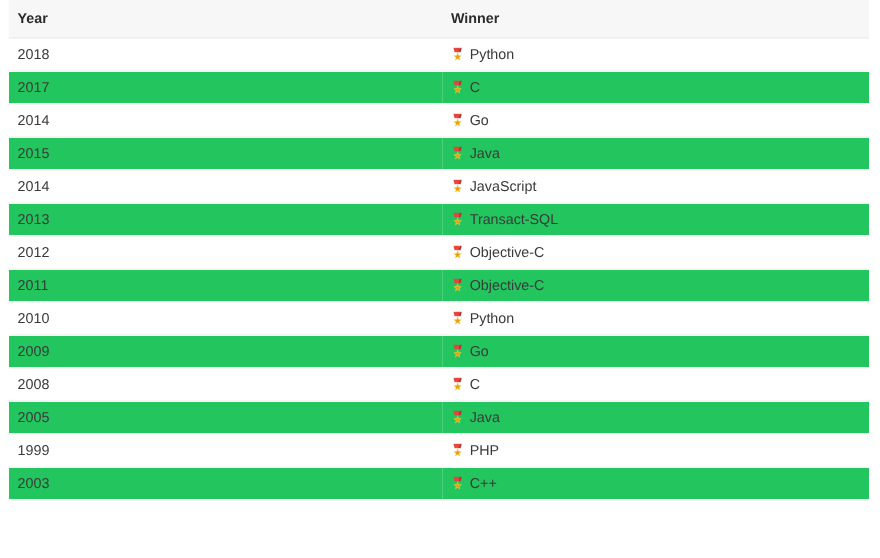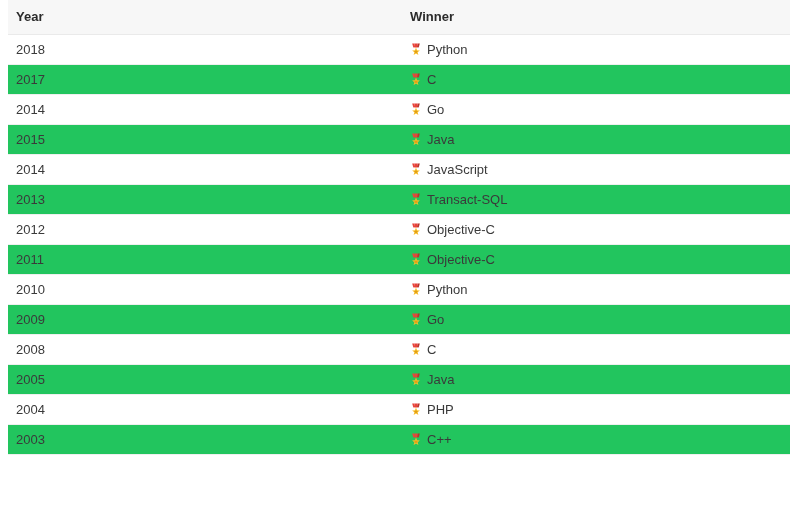--- a/index.html
+++ b/index.html
@@ -303,21 +303,21 @@
                     <path d="M4.4 0.4 L7.6 0.4 L7.2 4.4 L4.8 4.4 Z" fill="#e8433a"></path>
                     <path d="M6 4.6 L7 7.3 L9.9 7.4 L7.6 9.2 L8.4 12 L6 10.4 L3.6 12 L4.4 9.2 L2.1 7.4 L5 7.3 Z" fill="#fbc02d"></path>
                     <path d="M6 6.2 L6.6 7.9 L8.4 7.95 L7 9.05 L7.5 10.8 L6 9.8 L4.5 10.8 L5 9.05 L3.6 7.95 L5.4 7.9 Z" fill="#e2a013"></path>
                   </svg>
                 </span>
                 <span class="winner-name">Java</span>
               </div>
             </td>
           </tr>
           <tr class="odd">
-            <td>2004</td>
+            <td>1999</td>
             <td>
               <div class="winner-cell">
                 <span class="medal-icon">
                   <svg width="12" height="14" viewBox="0 0 12 14">
                     <path d="M2.2 0.4 L4.3 0.4 L5.2 4.2 L3.3 4.6 Z" fill="#e8433a"></path>
                     <path d="M7.7 0.4 L9.8 0.4 L8.7 4.6 L6.8 4.2 Z" fill="#b93129"></path>
                     <path d="M4.4 0.4 L7.6 0.4 L7.2 4.4 L4.8 4.4 Z" fill="#e8433a"></path>
                     <path d="M6 4.6 L7 7.3 L9.9 7.4 L7.6 9.2 L8.4 12 L6 10.4 L3.6 12 L4.4 9.2 L2.1 7.4 L5 7.3 Z" fill="#fbc02d"></path>
                     <path d="M6 6.2 L6.6 7.9 L8.4 7.95 L7 9.05 L7.5 10.8 L6 9.8 L4.5 10.8 L5 9.05 L3.6 7.95 L5.4 7.9 Z" fill="#e2a013"></path>
                   </svg>

